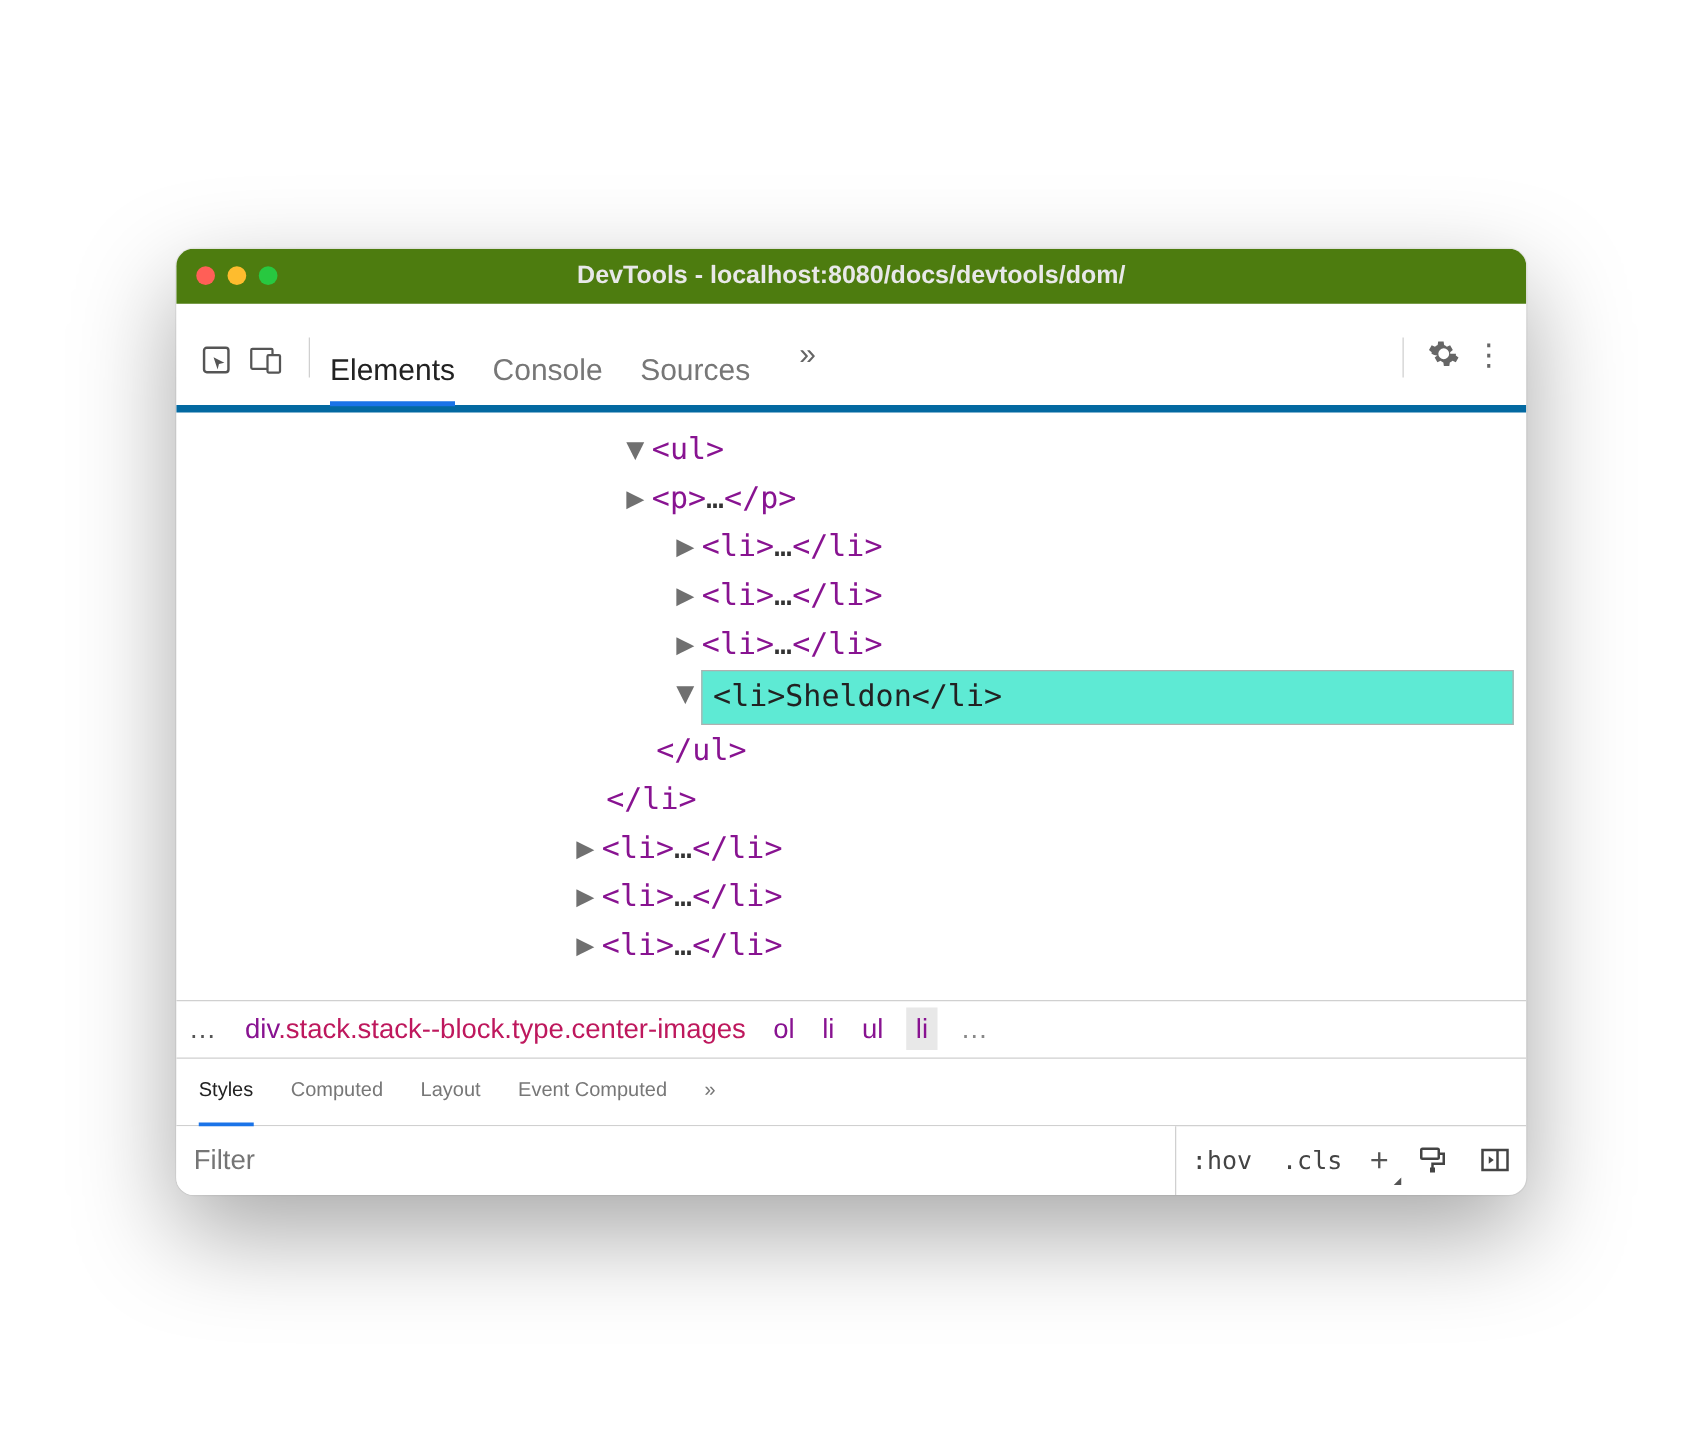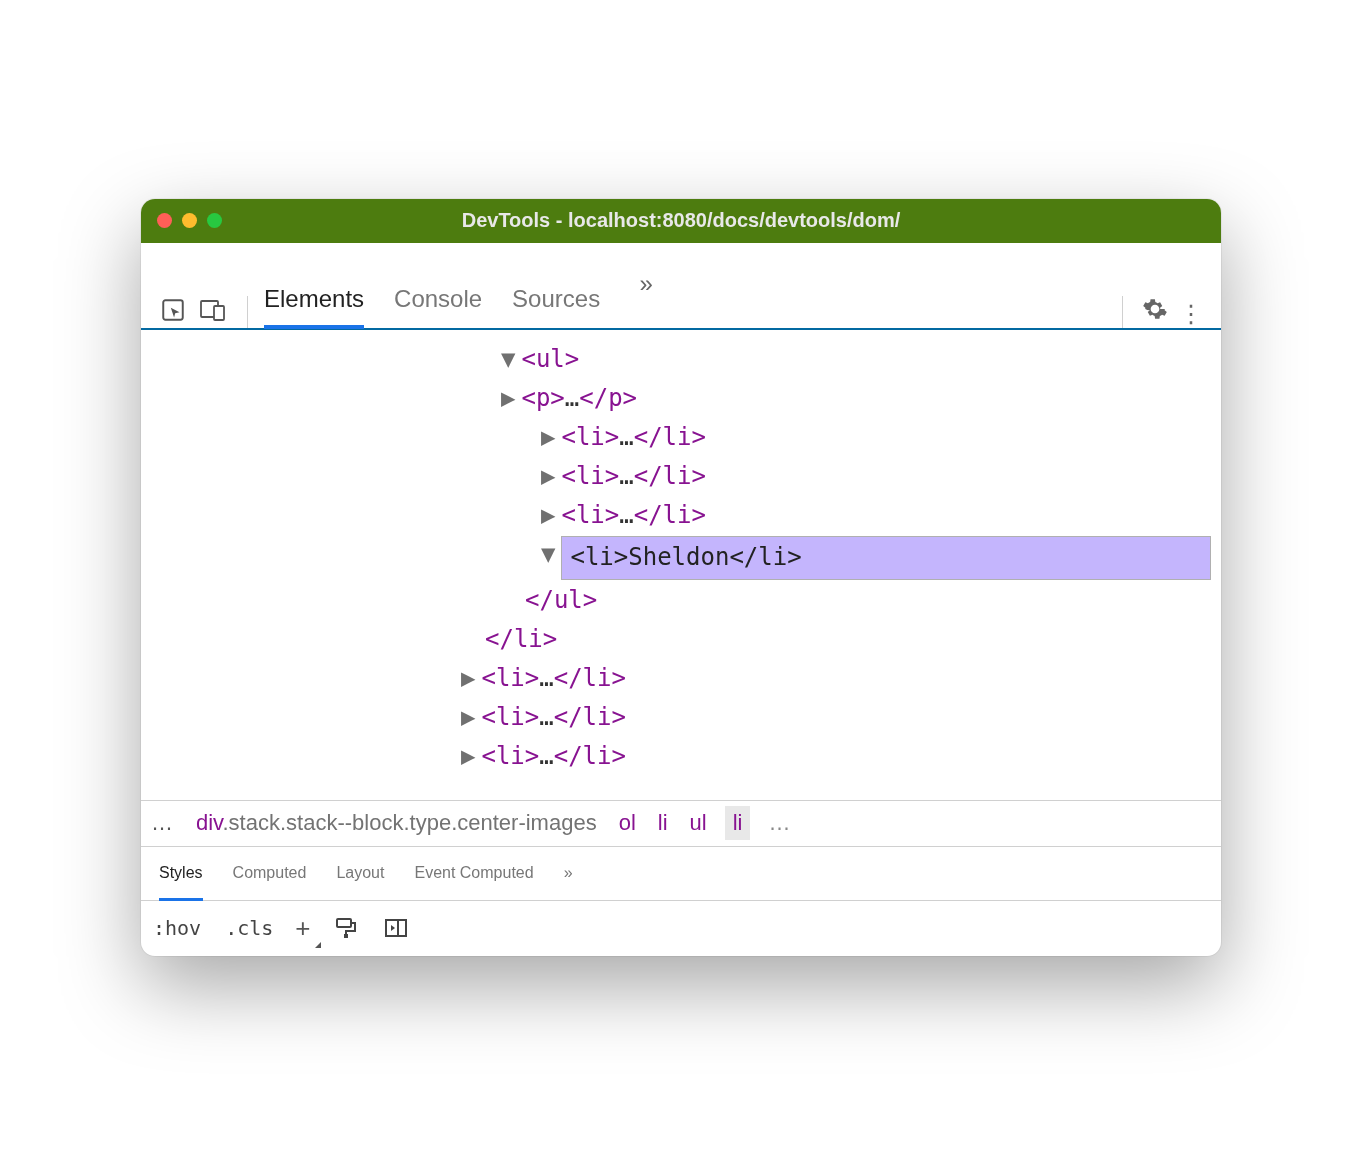--- a/index.html
+++ b/index.html
@@ -43,23 +43,23 @@
 .title-text {
   position: absolute;
   left: 50%;
   transform: translateX(-50%);
   color: #e8e8e8;
   font-size: 20px;
   font-weight: 600;
 }
 .toolbar {
   display: flex;
-  align-items: flex-end;
+  align-items: flex-start;
   height: 60px;
-  border-bottom: 2px solid #0369a1;
+  border-bottom: 6px solid #0369a1;
   padding: 0 14px;
   gap: 4px;
   margin-top: 27px;
 }
 .toolbar-icon {
   width: 36px;
   height: 36px;
   display: flex;
   align-items: center;
   justify-content: center;
@@ -127,21 +127,21 @@
 }
 .ellipsis { color: #333; }
 .edit-node {
   display: flex;
   align-items: stretch;
   padding-right: 10px;
 }
 .edit-box {
   flex: 1;
   border: 1px solid #b0b0b0;
-  background: #c4b5fd;
+  background: #5eead4;
   color: #222;
   font-family: inherit;
   font-size: inherit;
   padding: 2px 8px;
   position: relative;
 }
 .breadcrumb {
   display: flex;
   align-items: center;
   height: 46px;
@@ -149,21 +149,21 @@
   padding: 0 6px;
   font-size: 22px;
   gap: 14px;
 }
 .crumb {
   color: #881391;
   cursor: pointer;
   padding: 0 4px;
   text-align: center;
 }
-.crumb .cls { color: #737373; text-align: center; }
+.crumb .cls { color: #be185d; text-align: center; }
 .crumb.ell { color: #555; letter-spacing: 1px; }
 .crumb.sel { background: #e8e8e8; padding: 4px 8px; }
 .crumb.end-ell { color: #888; }
 .styles-tabs {
   display: flex;
   align-items: center;
   border-top: 1px solid #d0d0d0;
   height: 54px;
   gap: 30px;
   padding: 0 18px;
@@ -332,20 +332,21 @@
 
   <div class="styles-tabs">
     <div class="stab active">Styles</div>
     <div class="stab">Computed</div>
     <div class="stab">Layout</div>
     <div class="stab">Event Computed</div>
     <div class="stab">»</div>
   </div>
 
   <div class="styles-bar">
+    <input class="filter-input" placeholder="Filter" style="">
     <div class="sb-btn">:hov</div>
     <div class="sb-btn">.cls</div>
     <div class="sb-plus">+</div>
     <div class="sb-icon">
       <svg width="24" height="22" viewBox="0 0 24 22" fill="none" stroke="currentColor" stroke-width="2">
         <rect x="3" y="2" width="14" height="8" rx="1"></rect>
         <path d="M17 6 h4 v8 h-9 v4"></path>
         <rect x="10" y="17" width="4" height="4" fill="currentColor" stroke="none"></rect>
       </svg>
     </div>

